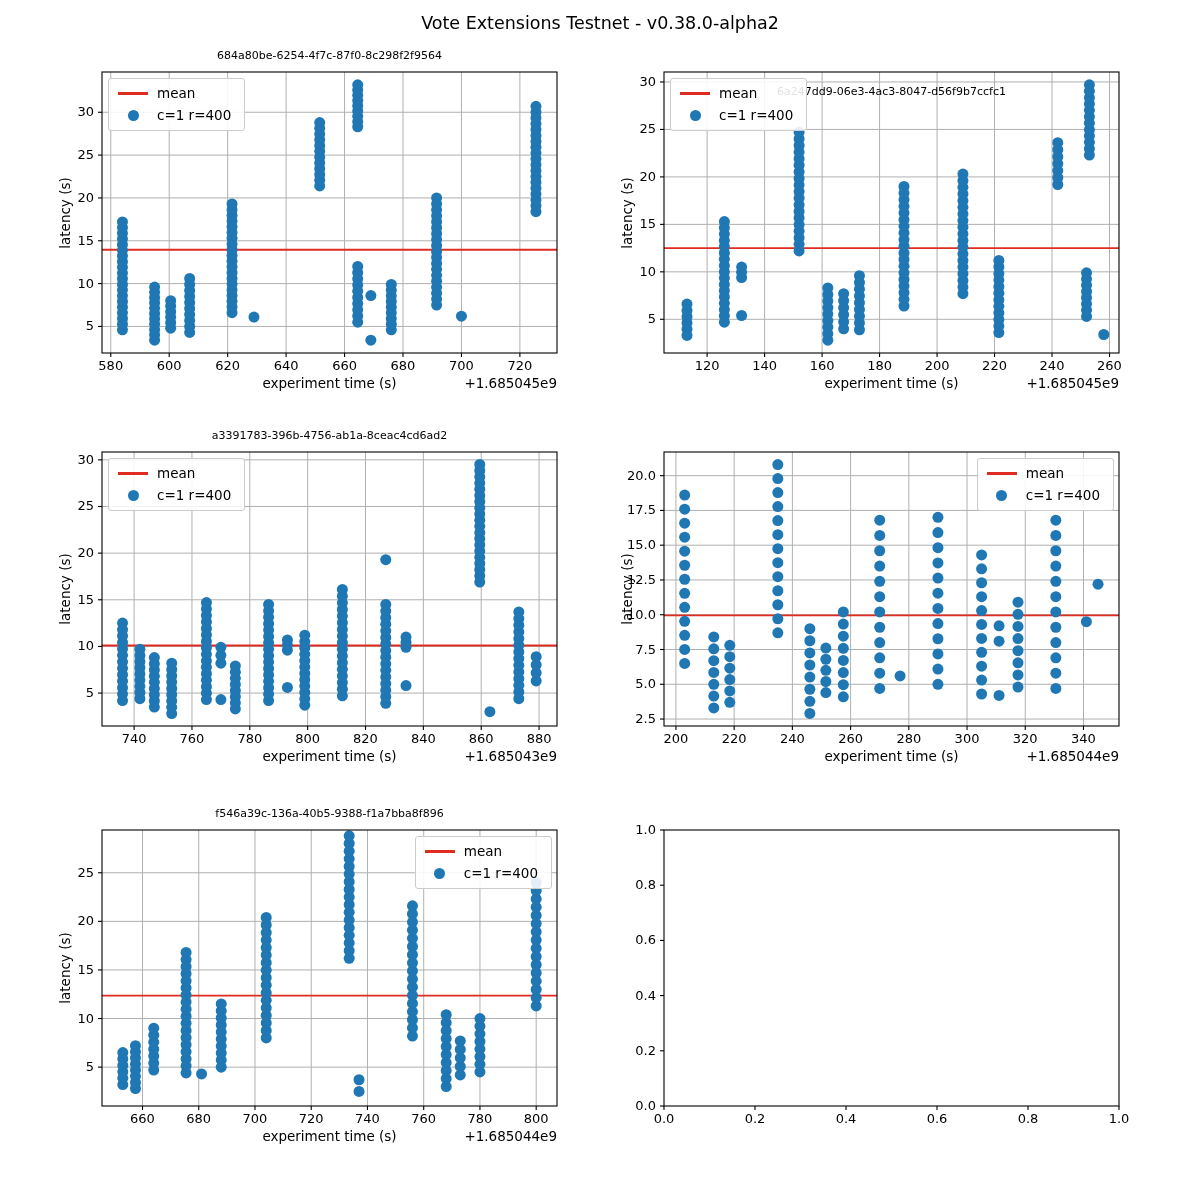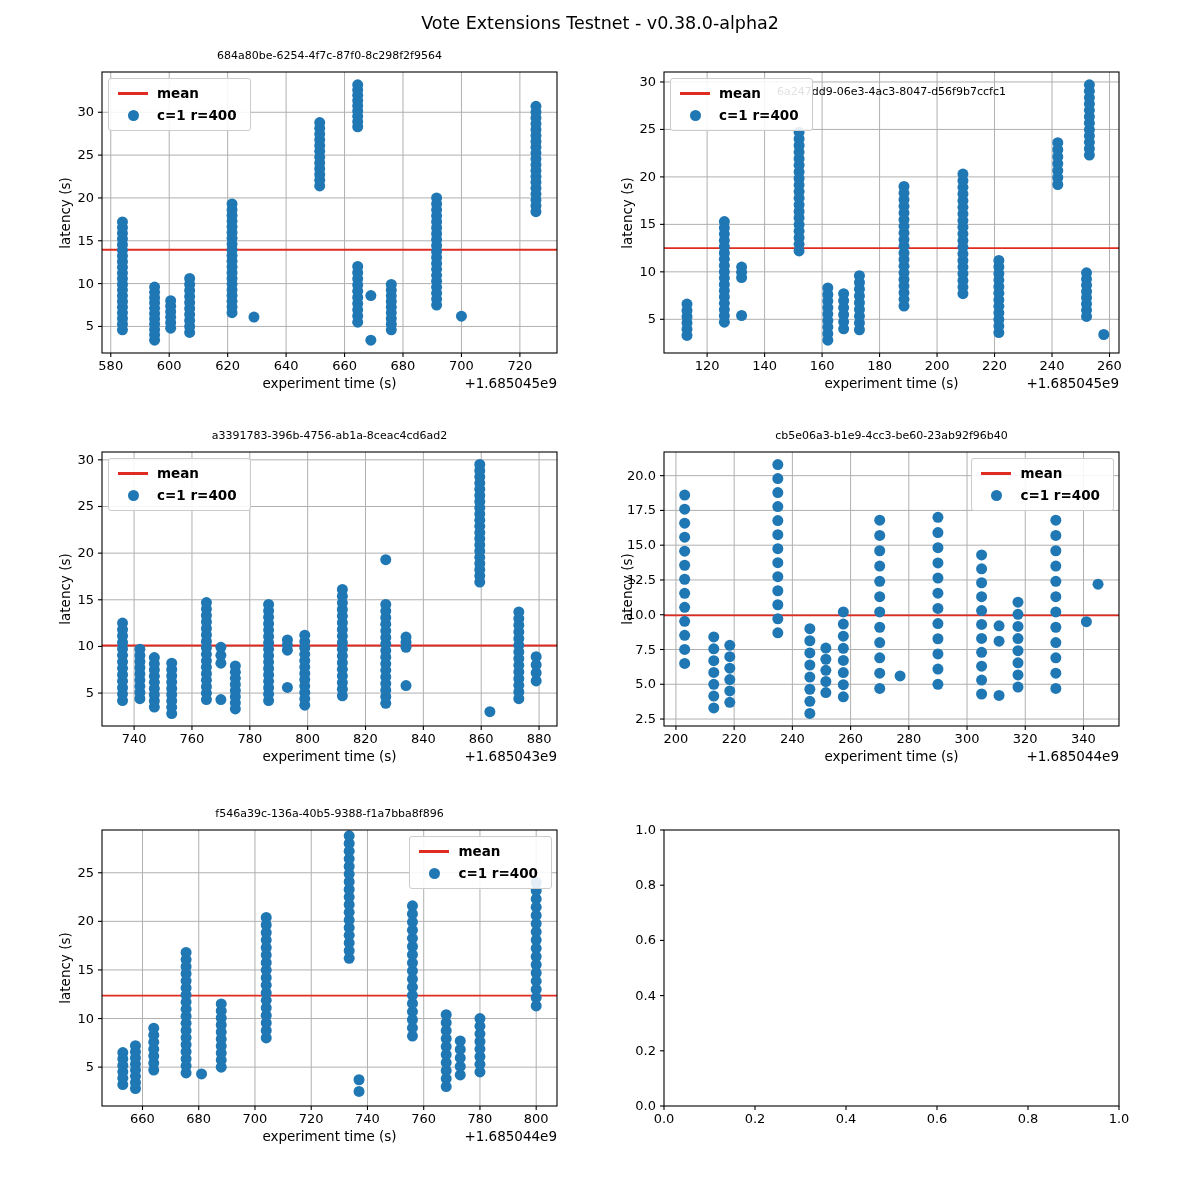--- a/index.html
+++ b/index.html
@@ -11,21 +11,21 @@
   .ticklbl{position:absolute;font-size:13px;line-height:14px;white-space:nowrap;}
   .axlbl{position:absolute;font-size:13.5px;line-height:15px;white-space:nowrap;}
   .plot-svg{position:absolute;}
   .legend{position:absolute;background:rgba(255,255,255,0.88);border:1px solid #cccccc;
           border-radius:3px;padding:7px 13px 7px 9px;display:flex;flex-direction:column;
           gap:7px;}
   .lrow{display:flex;align-items:center;gap:9px;height:15px;}
   .lswatch{width:30px;display:flex;align-items:center;justify-content:center;flex:0 0 30px;}
   .lline{width:30px;height:3px;}
   .ldot{width:11px;height:11px;border-radius:50%;}
-  .ltext{font-size:13.5px;line-height:15px;white-space:nowrap;font-weight:bold;}
+  .ltext{font-size:13.5px;line-height:15px;white-space:nowrap;}
 </style>
 </head>
 <body>
 
 <div class="figure" id="figure">
   <div class="suptitle">Vote Extensions Testnet - v0.38.0-alpha2</div>
 
 <svg width="483" height="309" class="plot-svg" style="left: 88px; top: 58px;">
       <g stroke="#b0b0b0" stroke-width="1">
         <line x1="22.766859344894023" x2="22.766859344894023" y1="14" y2="295"></line>
@@ -866,21 +866,20 @@
         <line x1="10" x2="14" y1="281.0456852791878" y2="281.0456852791878"></line>
         <line x1="10" x2="14" y1="246.2741116751269" y2="246.2741116751269"></line>
         <line x1="10" x2="14" y1="211.502538071066" y2="211.502538071066"></line>
         <line x1="10" x2="14" y1="176.7309644670051" y2="176.7309644670051"></line>
         <line x1="10" x2="14" y1="141.95939086294416" y2="141.95939086294416"></line>
         <line x1="10" x2="14" y1="107.18781725888326" y2="107.18781725888326"></line>
         <line x1="10" x2="14" y1="72.41624365482232" y2="72.41624365482232"></line>
         <line x1="10" x2="14" y1="37.64467005076139" y2="37.64467005076139"></line>
       </g>
     </svg>
-    <div class="subplot-title" style="left: 664px; top: 429px; width: 455px;">cb5e06a3-b1e9-4cc3-be60-23ab92f96b40</div>
     <div class="ticklbl" style="left: 640.935px; top: 732px; width: 70px; text-align: center;">200</div>
     <div class="ticklbl" style="left: 699.157px; top: 732px; width: 70px; text-align: center;">220</div>
     <div class="ticklbl" style="left: 757.378px; top: 732px; width: 70px; text-align: center;">240</div>
     <div class="ticklbl" style="left: 815.599px; top: 732px; width: 70px; text-align: center;">260</div>
     <div class="ticklbl" style="left: 873.821px; top: 732px; width: 70px; text-align: center;">280</div>
     <div class="ticklbl" style="left: 932.042px; top: 732px; width: 70px; text-align: center;">300</div>
     <div class="ticklbl" style="left: 990.264px; top: 732px; width: 70px; text-align: center;">320</div>
     <div class="ticklbl" style="left: 1048.48px; top: 732px; width: 70px; text-align: center;">340</div>
     <div class="ticklbl" style="left: 589px; top: 712.046px; width: 67px; text-align: right;">2.5</div>
     <div class="ticklbl" style="left: 589px; top: 677.274px; width: 67px; text-align: right;">5.0</div>

